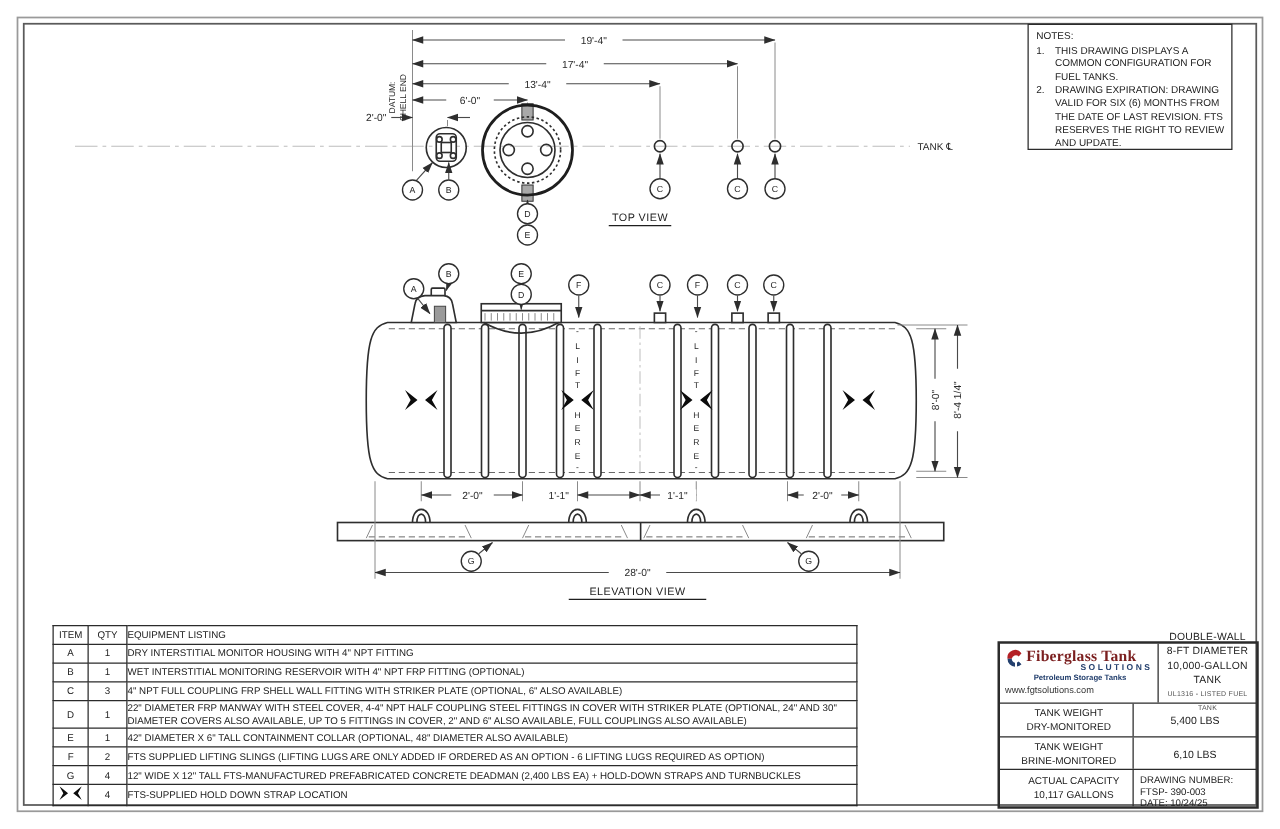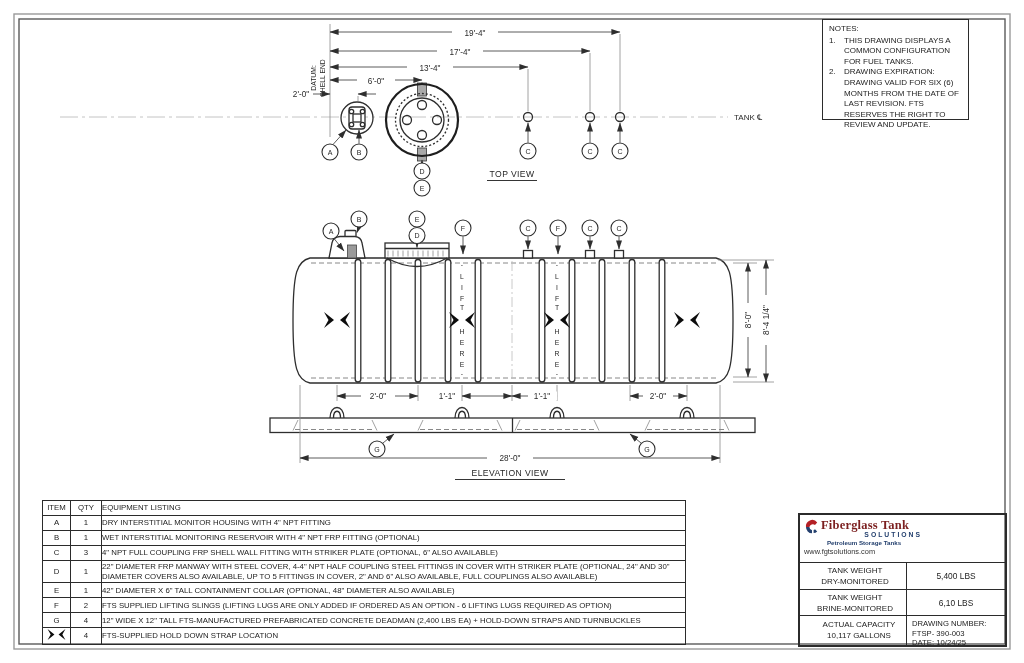--- a/index.html
+++ b/index.html
@@ -15,21 +15,21 @@
   .lnb{stroke:#1e1e1e;stroke-width:2.2;fill:none;}
   .lnw{stroke:#2e2e2e;stroke-width:1.3;fill:#fff;}
   .thin{stroke:#8a8a8a;stroke-width:.8;fill:none;}
   .dim{stroke:#4a4a4a;stroke-width:.9;fill:none;}
   .dash{stroke:#6a6a6a;stroke-width:.8;fill:none;stroke-dasharray:5 3;}
   .cl{stroke:#bdbdbd;stroke-width:.9;fill:none;stroke-dasharray:18 4 3 4;}
   .wbg{fill:#fff;}
   .bub{fill:#fff;stroke:#2e2e2e;stroke-width:1.1;}
   .strap{fill:#0c0c0c;stroke:none;}
   
-  #notes{left:822px;top:19px;width:147px;height:101px;border:1px solid #2b2b2b;font-size:8px;line-height:10.6px;padding:4px 5px 0 6px;box-sizing:border-box;}
+  #notes{left:822px;top:19px;width:164px;height:101px;border:1px solid #2b2b2b;font-size:8px;line-height:10.6px;padding:4px 5px 0 6px;box-sizing:border-box;}
   #notes .nh{margin-bottom:1px;}
   .note{display:flex;}
   .note .n{width:15px;flex:none;}
   
   #equip{left:42px;top:500px;width:644px;border-collapse:collapse;font-size:7.8px;line-height:1.25;table-layout:fixed;}
   #equip td{border:1px solid #2b2b2b;padding:1px 0;vertical-align:middle;height:12px;}
   #equip td.c{text-align:center;padding:1px 2px;}
   #equip col.ci{width:28px;} #equip col.cq{width:31px;}
   
   #tblock{left:798px;top:513px;width:209px;height:134px;border:2px solid #2b2b2b;box-sizing:border-box;font-size:8px;}
@@ -418,20 +418,26 @@
           <path d="M13.2,12.4 A6.2,6.2 0 0 1 9.6,14.1 L9.6,11 A3.4,3.4 0 0 0 11,10.2 Z" fill="#24406e"></path>
         </svg>
         <div style="flex:1">
           <div class="brandname" style="color:#7b1f1f;">Fiberglass Tank</div>
           <div class="brandsol" style="color:#24406e;">SOLUTIONS</div>
         </div>
       </div>
       <div class="brandtag" style="color:#24406e;">Petroleum Storage Tanks</div>
       <div class="brandurl">www.fgtsolutions.com</div>
     </div>
+    <div class="tbcell r prodcell">
+      <div>DOUBLE-WALL</div>
+      <div>8-FT DIAMETER</div>
+      <div>10,000-GALLON TANK</div>
+      <div class="prodsub">UL1316 - LISTED FUEL TANK</div>
+    </div>
   </div>
   <div class="tbrow" style="height:27px;">
     <div class="tbcell lblcell">
       <div>TANK WEIGHT</div>
       <div>DRY-MONITORED</div>
     </div>
     <div class="tbcell r valcell">
       <div>5,400 LBS</div>
     </div>
   </div>

